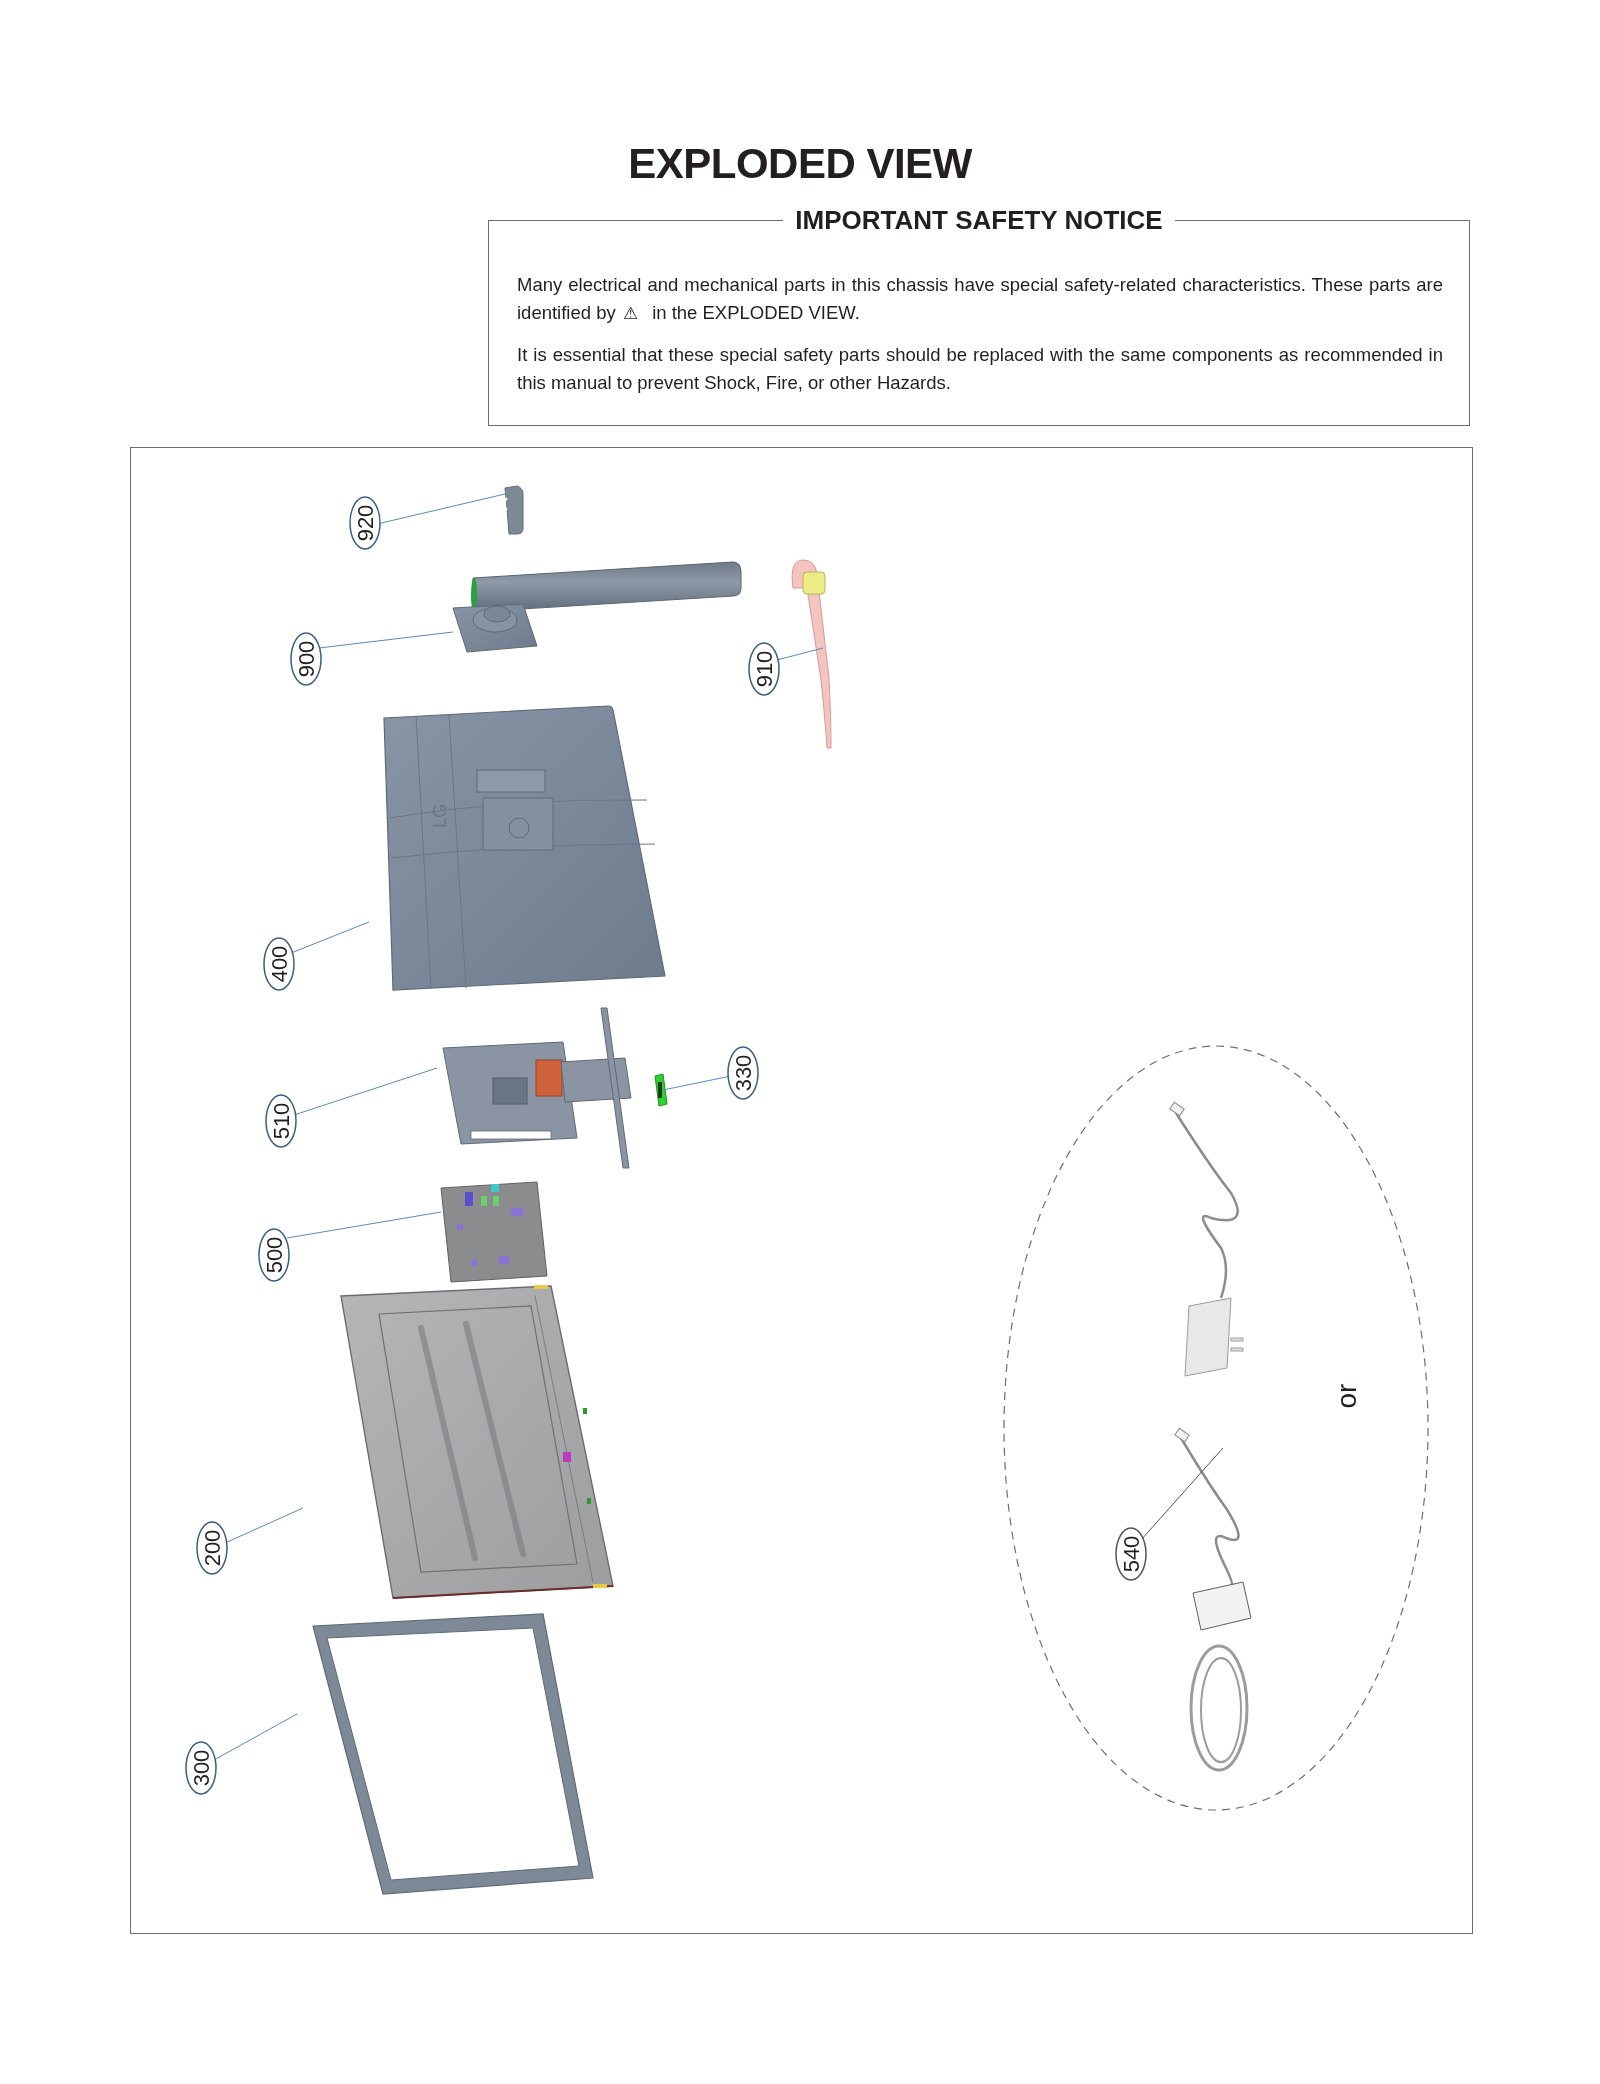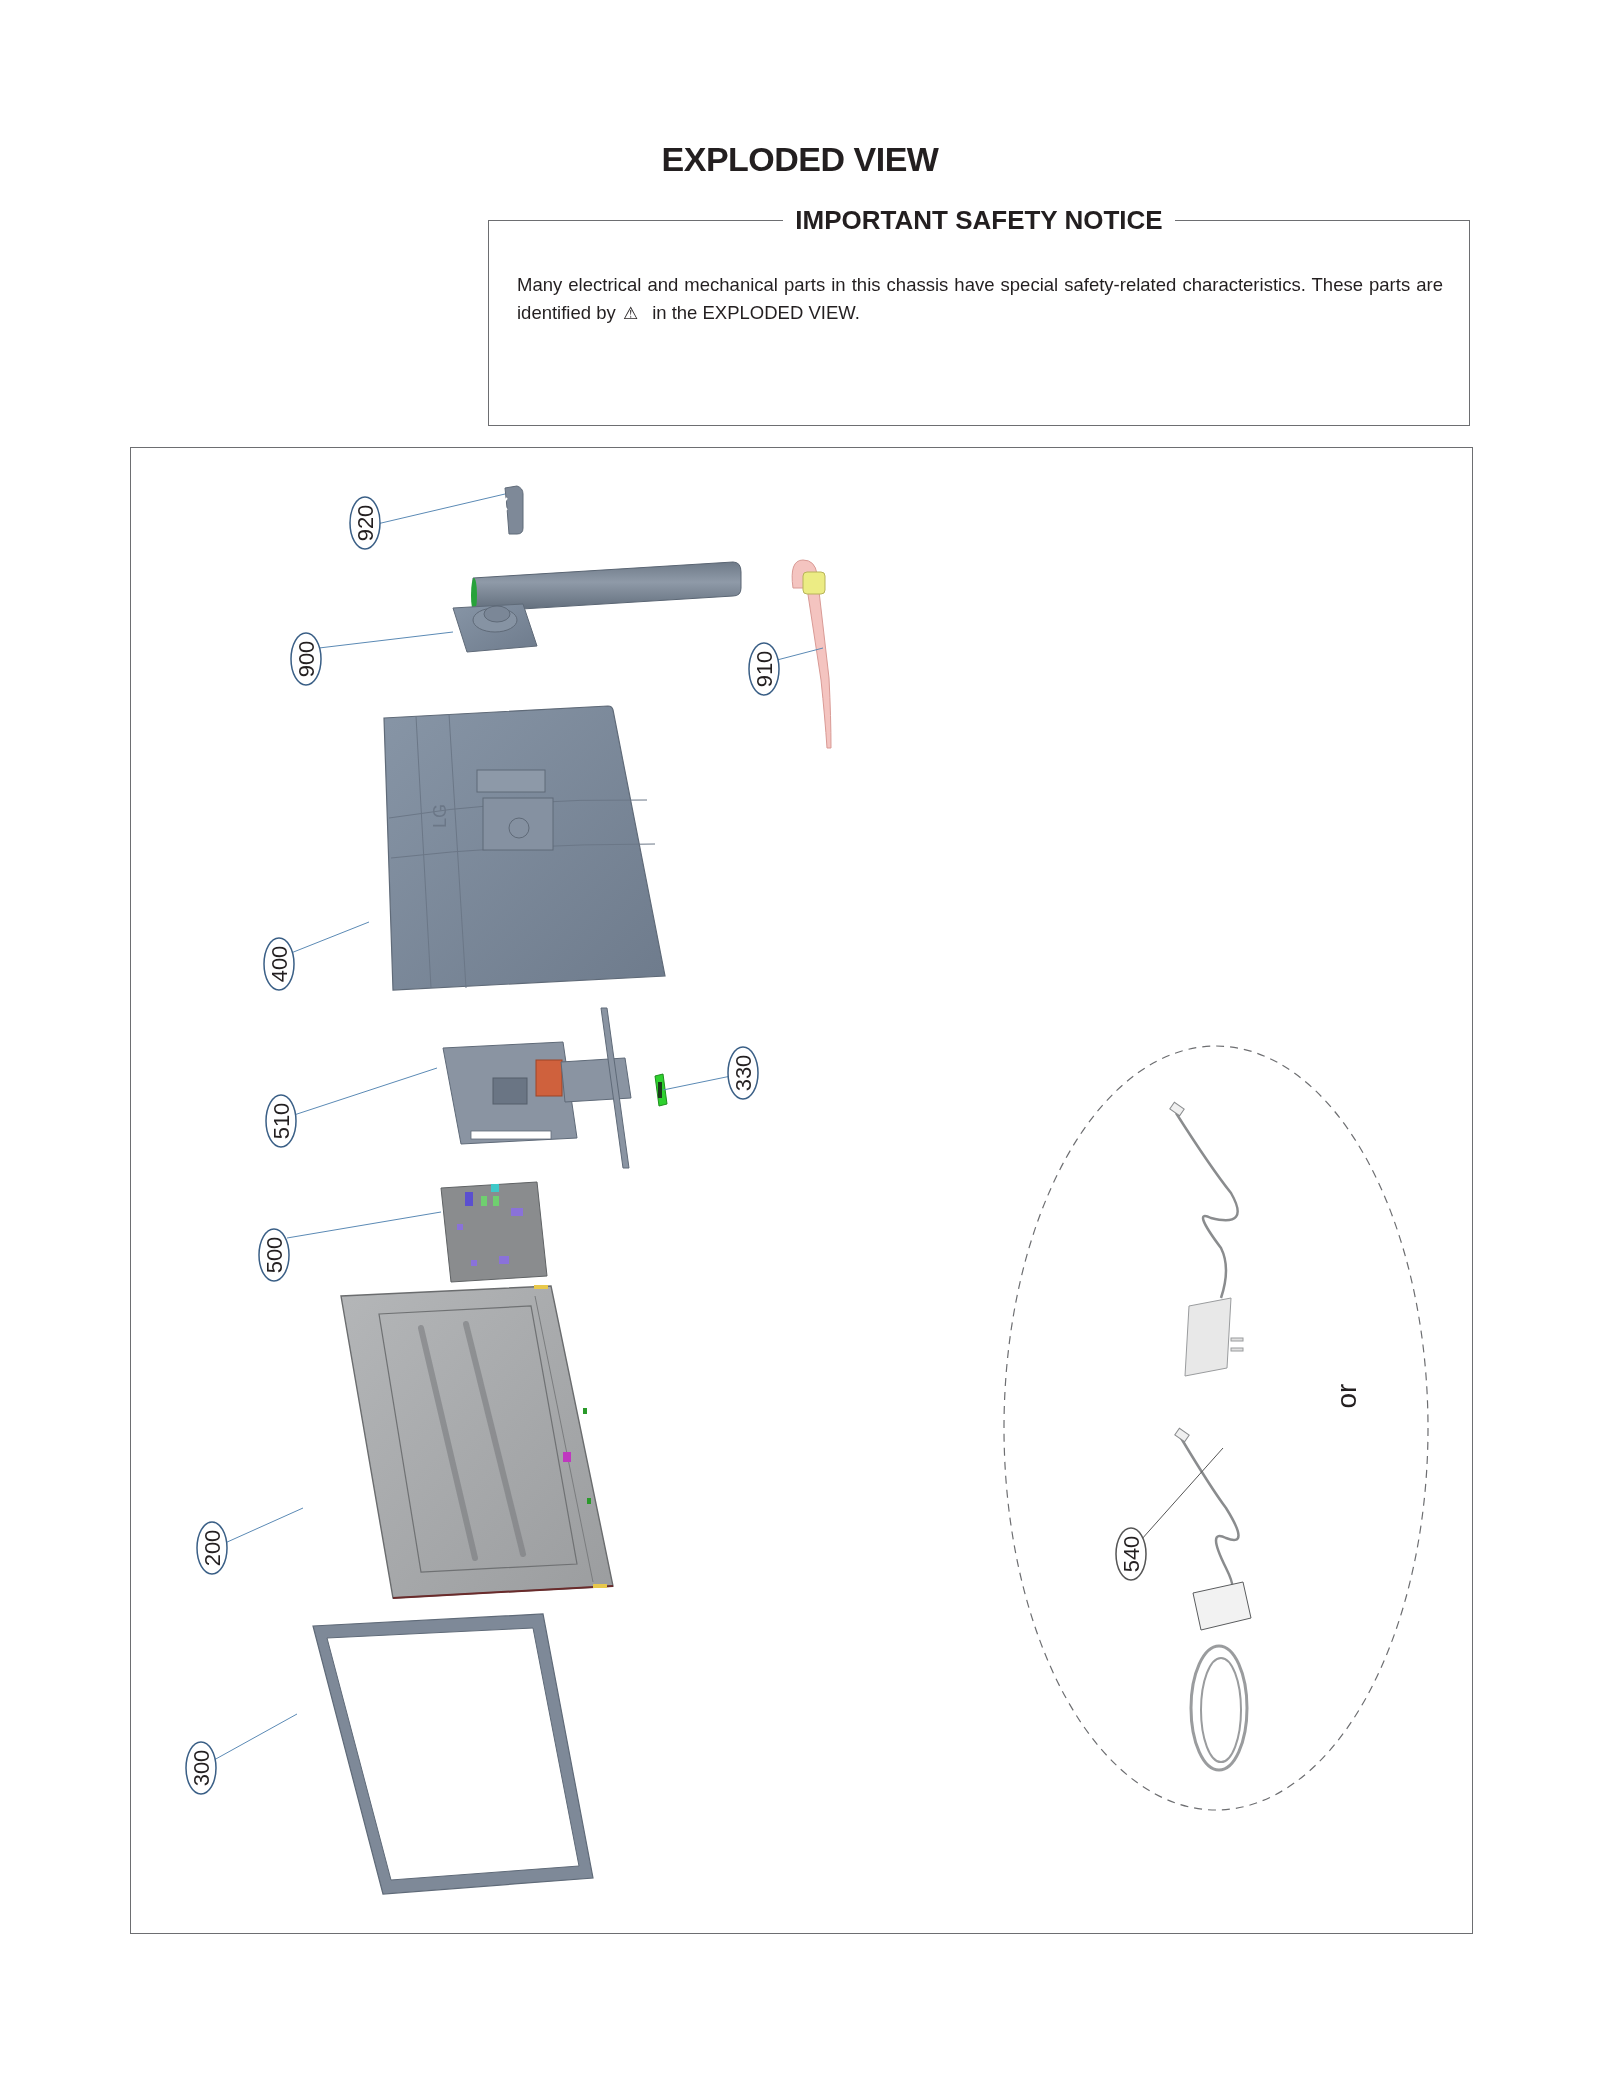--- a/index.html
+++ b/index.html
@@ -1,19 +1,19 @@
 <!DOCTYPE html>
 <html><head>
 <meta charset="utf-8">
 <style>
   html, body { margin:0; padding:0; background:#ffffff; }
   body { width:1600px; height:2084px; position:relative; overflow:hidden;
          font-family:"Liberation Sans", sans-serif; color:#231f20; }
   .title { position:absolute; left:0; width:1600px; top:140px; text-align:center;
-           font-weight:bold; font-size:34px; letter-spacing:-0.5px; color:#231f20; }
+           font-weight:bold; font-size:42px; letter-spacing:-0.5px; color:#231f20; }
   .title span { position:relative; left:0px; }
   .notice { position:absolute; left:488px; top:220px; width:982px; height:206px;
             border:1.5px solid #6d6e71; box-sizing:border-box; }
   .notice-heading { position:absolute; top:-16px; left:0; width:100%; text-align:center; }
   .notice-heading span { background:#fff; padding:0 12px; font-weight:bold; font-size:26px; color:#231f20; }
   .notice-body { position:absolute; left:14px; right:12px; top:36px; font-size:18.5px; line-height:27.5px; color:#231f20; text-align:justify; }
   .notice-body p { margin:14px; }
   .warn-icon { display:inline-block; font-size:17px; margin:0 14px 0 2px; }
   .diagram { position:absolute; left:130px; top:447px; width:1343px; height:1487px;
              border:1.5px solid #6d6e71; box-sizing:border-box; }
@@ -22,20 +22,21 @@
 </style>
 </head>
 <body>
 
 <div class="title"><span>EXPLODED VIEW</span></div>
 
 <div class="notice">
   <div class="notice-heading"><span>IMPORTANT SAFETY NOTICE</span></div>
   <div class="notice-body">
     <p><span>Many electrical and mechanical parts in this chassis have special safety-related characteristics. These parts are identified by</span> <span class="warn-icon">⚠</span><span>in the  EXPLODED VIEW.</span></p>
+    <p>It is essential that these special safety parts should be replaced with the same components as recommended in this manual to prevent Shock, Fire, or other Hazards.</p>
   </div>
 </div>
 
 <div class="diagram">
   <svg class="parts" width="1343" height="1487" viewBox="0 0 1343 1487">
     <defs>
       <linearGradient id="gGrey" x1="0" y1="0" x2="1" y2="1">
         <stop offset="0" stop-color="#8795a6"></stop>
         <stop offset="1" stop-color="#6e7b8c"></stop>
       </linearGradient>

